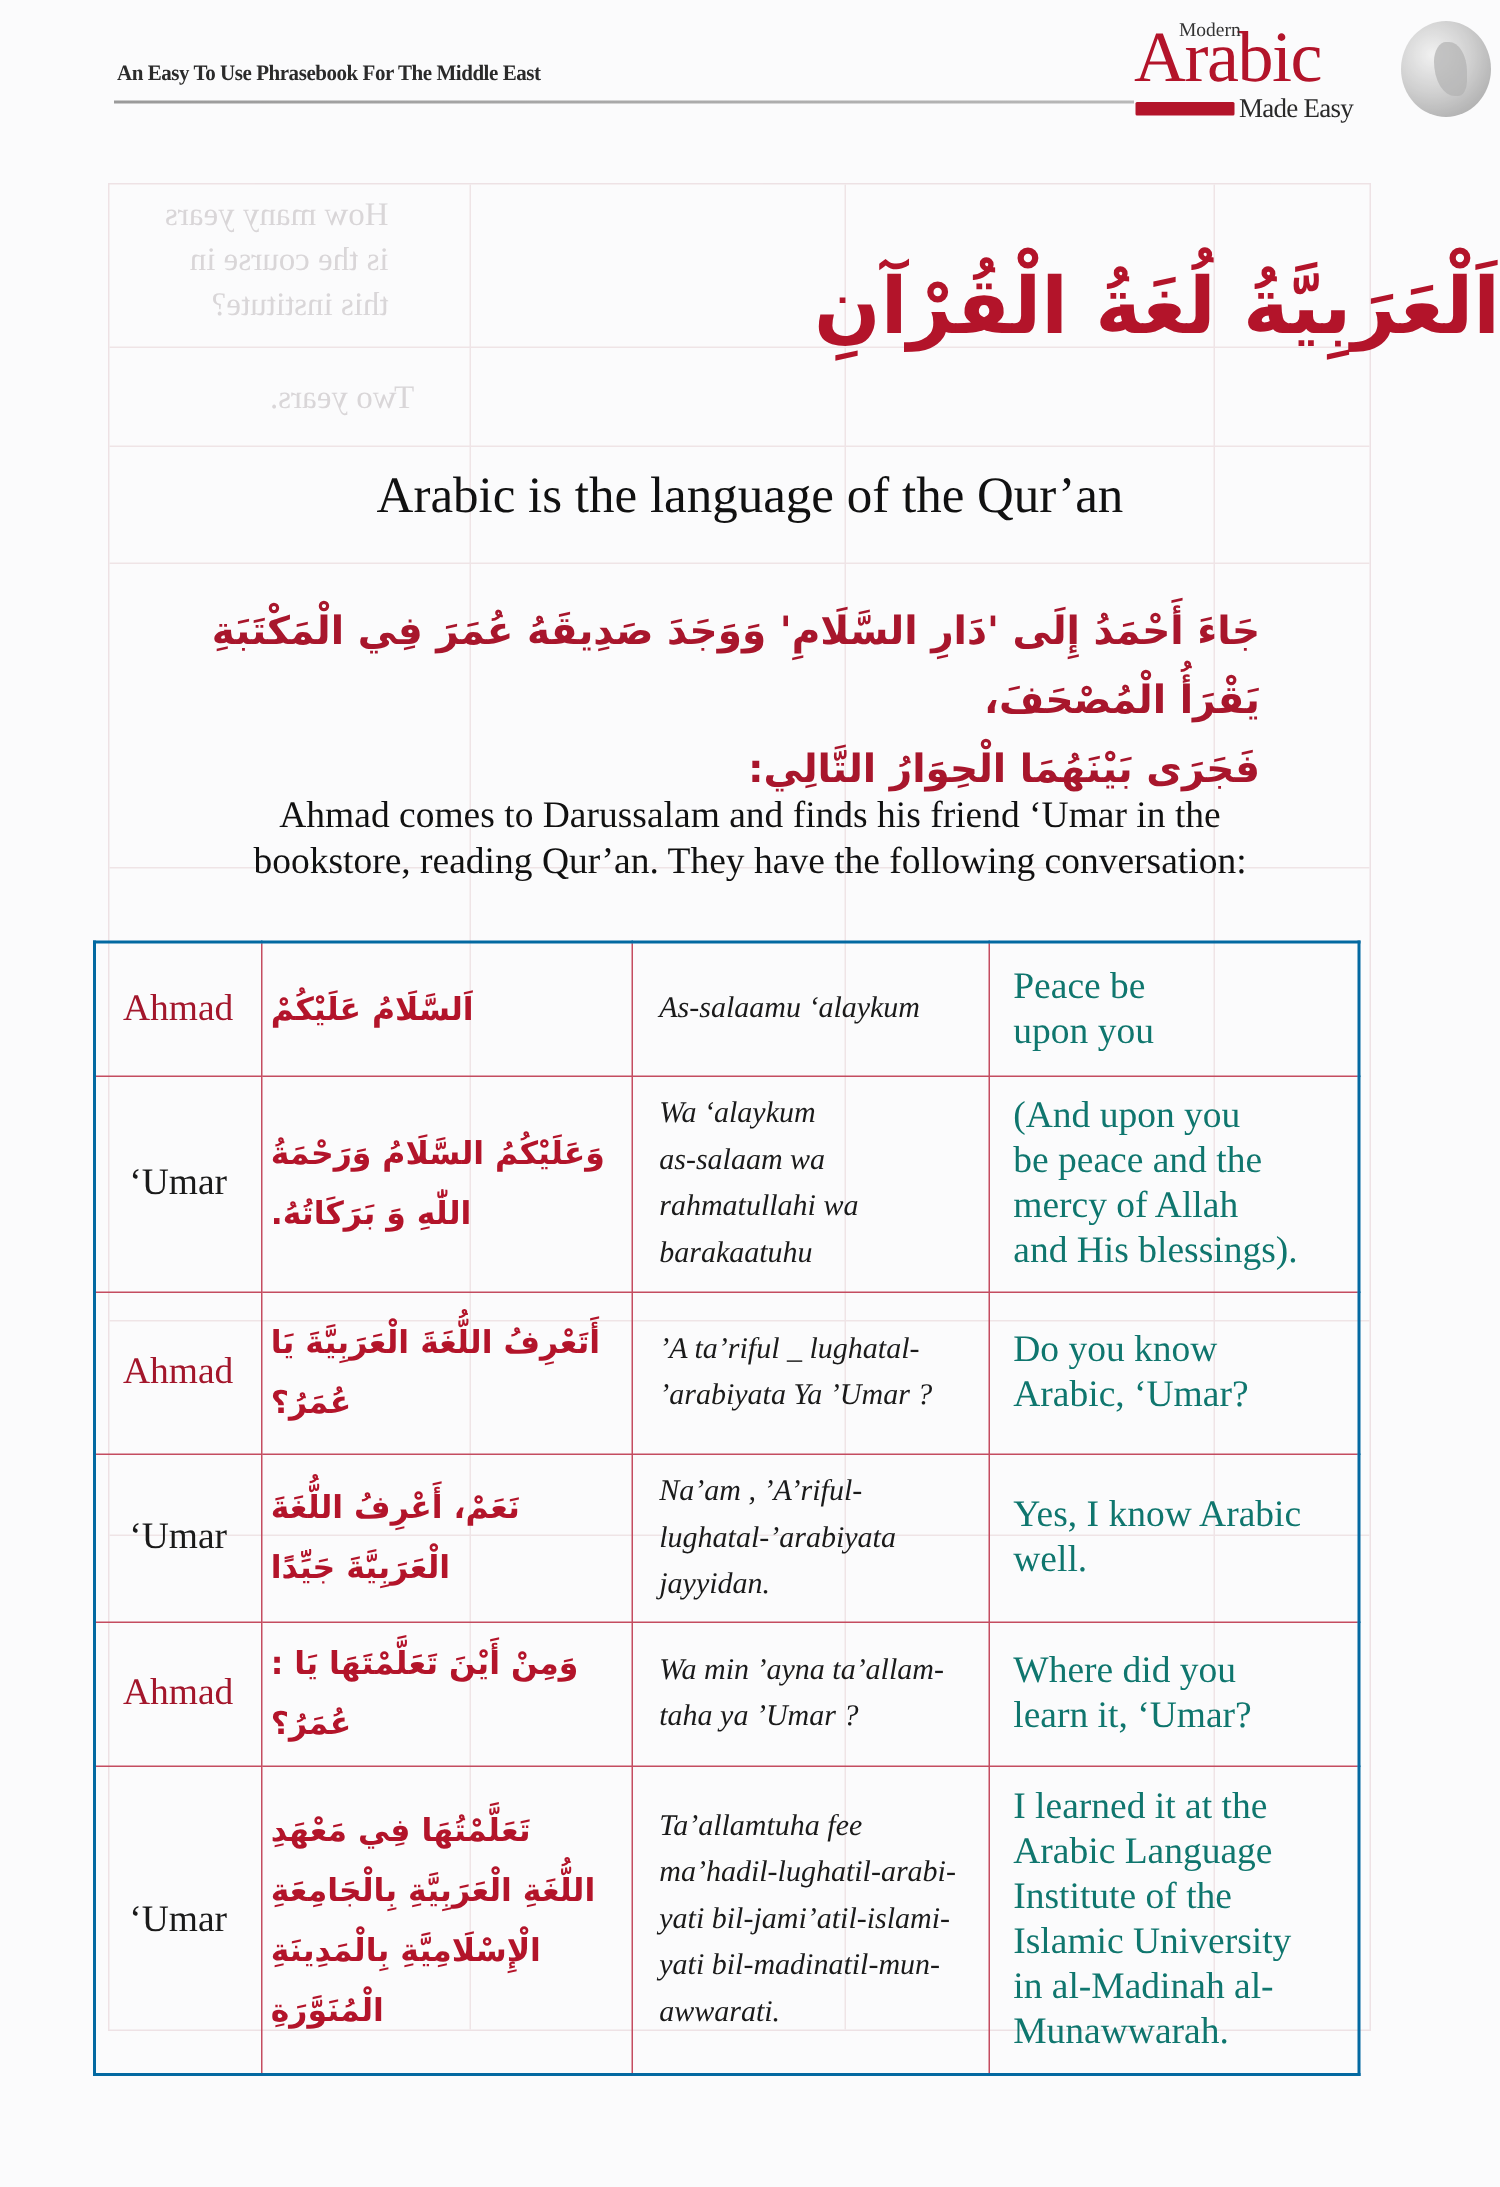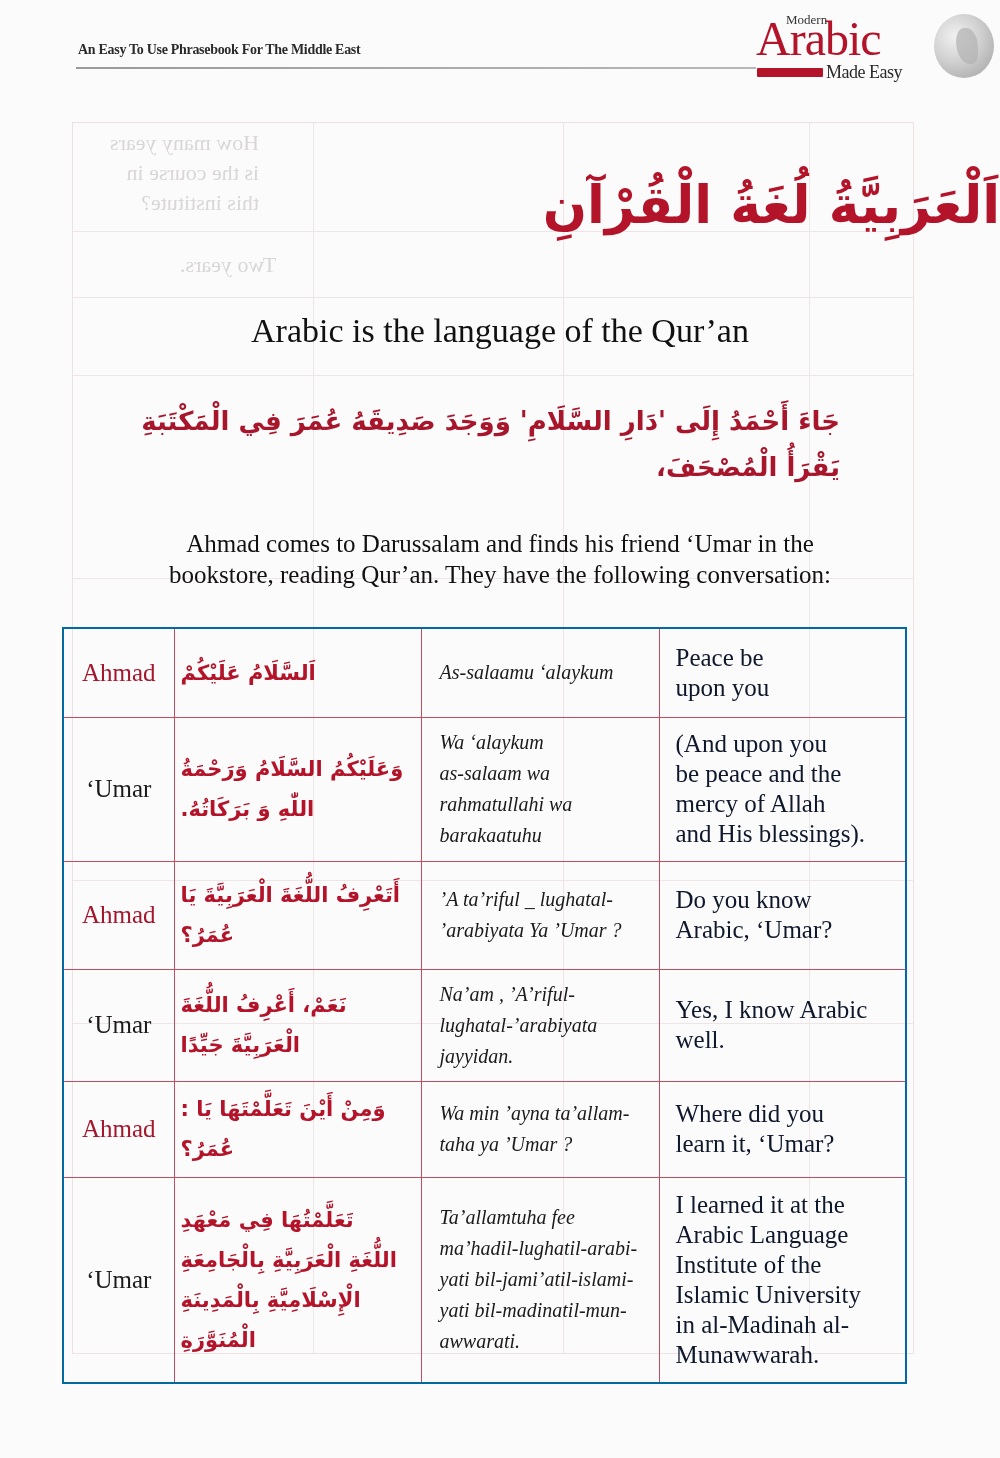--- a/index.html
+++ b/index.html
@@ -78,21 +78,21 @@
   td.speaker.umar { color: #1a1a1a; }
   td.arabic {
     direction: rtl; text-align: left; padding-right: 14px !important; padding-left: 6px !important;
     font-family: "DejaVu Sans", sans-serif; font-size: 21px; color: #b3142a; line-height: 40px; font-weight: bold;
   }
   td.translit {
     font-family: "Liberation Serif", serif; font-style: italic; font-size: 20px; color: #1a1a1a;
     padding-left: 18px !important; padding-right: 6px !important; line-height: 31px;
   }
   td.english {
-    font-family: "Liberation Serif", serif; font-size: 25px; color: #0f172a;
+    font-family: "Liberation Serif", serif; font-size: 25px; color: #0f766e;
     padding-left: 16px !important; padding-right: 6px !important; line-height: 30px;
   }
   .cell-lines span { display: block; }
 </style>
 </head>
 <body>
 
 <div class="ghost">
   <div class="gv" style="left:240px"></div>
   <div class="gv" style="left:490px"></div>
@@ -120,20 +120,21 @@
 </div>
 <div class="globe">
     <div class="land"></div>
   </div>
 
 <div class="title-ar">اَلْعَرَبِيَّةُ لُغَةُ الْقُرْآنِ</div>
 <div class="title-en">Arabic is the language of the Qur’an</div>
 
 <div class="intro-ar">
   <div>جَاءَ أَحْمَدُ إِلَى 'دَارِ السَّلَامِ' وَوَجَدَ صَدِيقَهُ عُمَرَ فِي الْمَكْتَبَةِ يَقْرَأُ الْمُصْحَفَ،</div>
+  <div>فَجَرَى بَيْنَهُمَا الْحِوَارُ التَّالِي:</div>
 </div>
 <div class="intro-en">
   <div>Ahmad comes to Darussalam and finds his friend ‘Umar in the</div>
   <div>bookstore, reading Qur’an. They have the following conversation:</div>
 </div>
 
 <table class="dialog">
   <colgroup>
     <col style="width:111px">
       <col style="width:247px">

